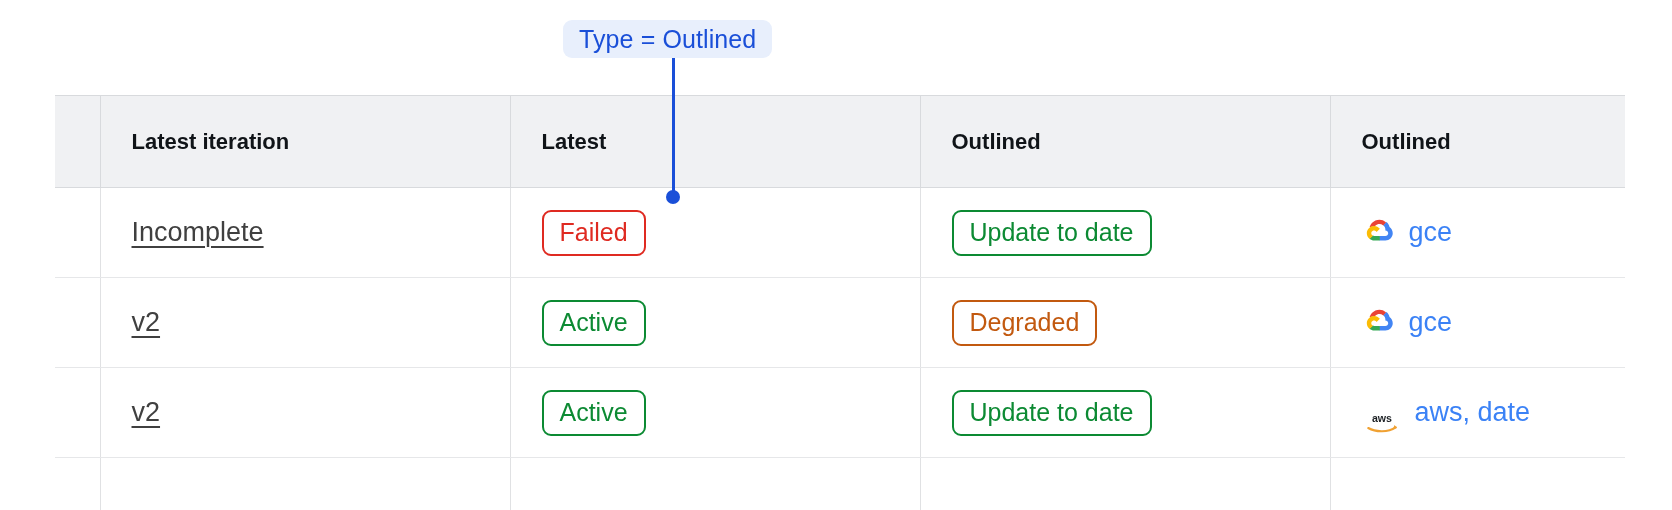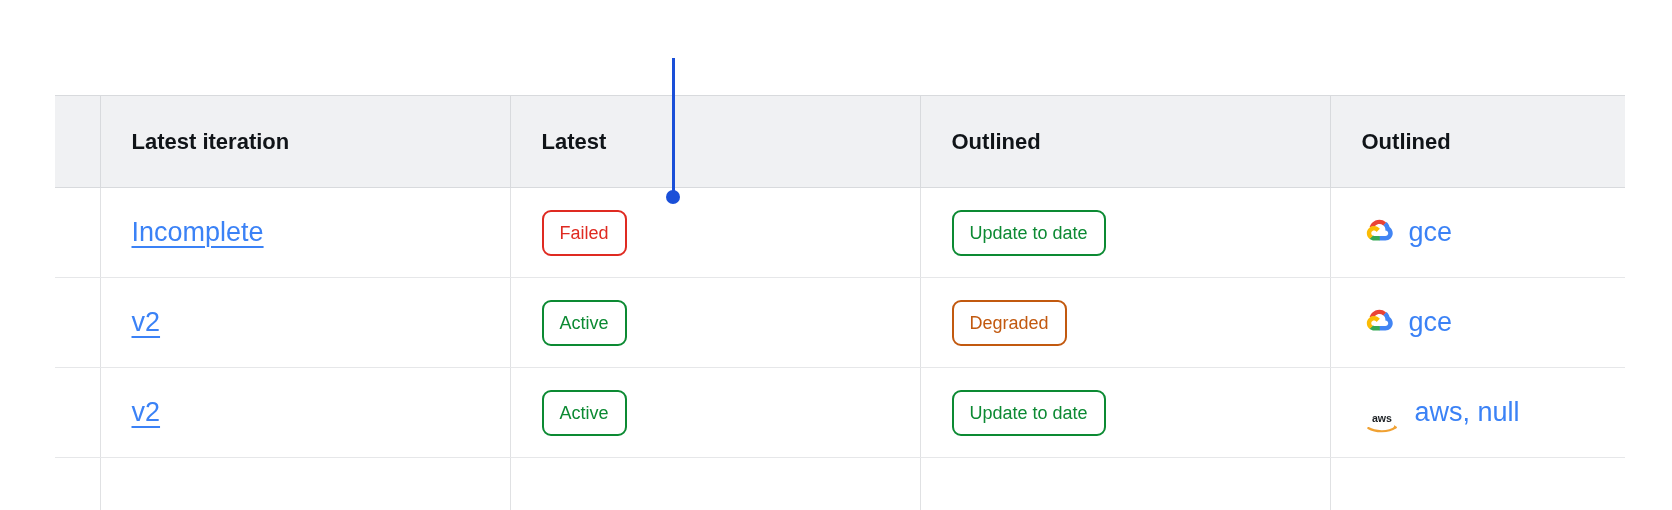--- a/index.html
+++ b/index.html
@@ -118,37 +118,37 @@
   tbody td.last-col { border-right: none; }
   tbody td .cell-inner {
     padding-left: 31px;
     display: flex;
     align-items: center;
   }
 
   
   .iter-link {
     font-size: 27px;
-    color: #3b82f6;
+    color: #404040;
     text-decoration: underline;
     text-underline-offset: 5px;
     text-decoration-thickness: 2px;
     cursor: pointer;
   }
 
   
   .chip {
     display: inline-flex;
     align-items: center;
     justify-content: center;
     height: 46px;
     padding: 0 16px;
     border-radius: 9px;
     border: 2px solid currentColor;
-    font-size: 18px;
+    font-size: 25px;
     line-height: 1;
     background: transparent;
     box-sizing: border-box;
     cursor: default;
   }
   .chip.red    { color: #df2a21; }
   .chip.green  { color: #0c8a33; }
   .chip.orange { color: #c2590f; }
 
   
@@ -178,20 +178,23 @@
     margin-top: 21px;
   }
 
   
   tbody tr.partial td { height: 55px; border-bottom: none; }
 </style>
 </head>
 <body>
 
 <div id="annotation-layer">
+  <div id="annotation-badge">
+    <span>Type = Outlined</span>
+  </div>
   <div id="annotation-line"></div>
   <div id="annotation-dot"></div>
 </div>
 
 <div id="table-wrap">
   <table class="data-table">
     <colgroup>
       <col class="c-gutter">
       <col class="c-iter">
       <col class="c-status">
@@ -301,21 +304,21 @@
         <td class="last-col">
           <div class="cell-inner">
             <span class="service-inner">
               <span class="aws-icon-box">
                 <svg width="40" height="26" viewBox="0 0 64 40">
                   <text x="32" y="19" text-anchor="middle" font-family="'Liberation Sans', sans-serif" font-size="17" font-weight="700" fill="#1c2024">aws</text>
                   <path d="M10 28 C22 35, 42 35, 54 27" stroke="#f0a132" stroke-width="3.4" fill="none" stroke-linecap="round"></path>
                   <path d="M52 23 L56 28 L49.5 29.5 Z" fill="#f0a132"></path>
                 </svg>
               </span>
-              <span class="service-text">aws, null</span>
+              <span class="service-text">aws, date</span>
             </span>
           </div>
         </td>
       </tr>
 
       <tr class="partial">
         <td class="gutter"></td>
         <td>
           <div class="cell-inner">
             <span class="iter-link"></span>

